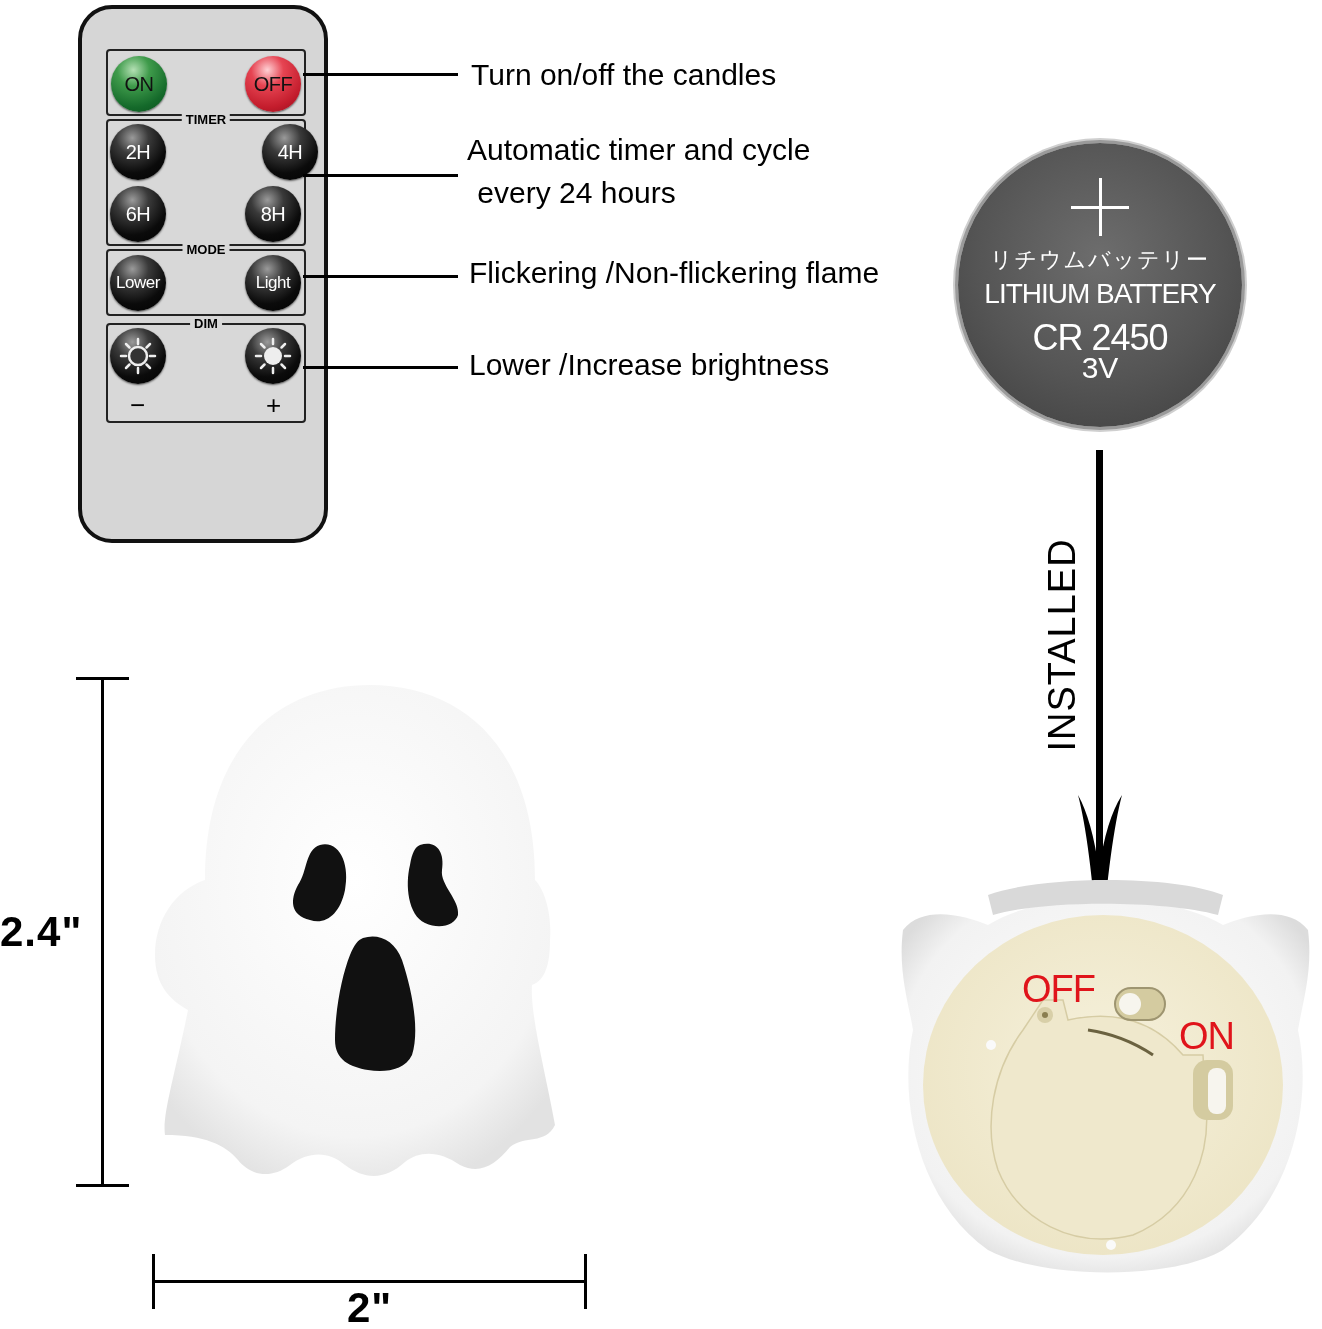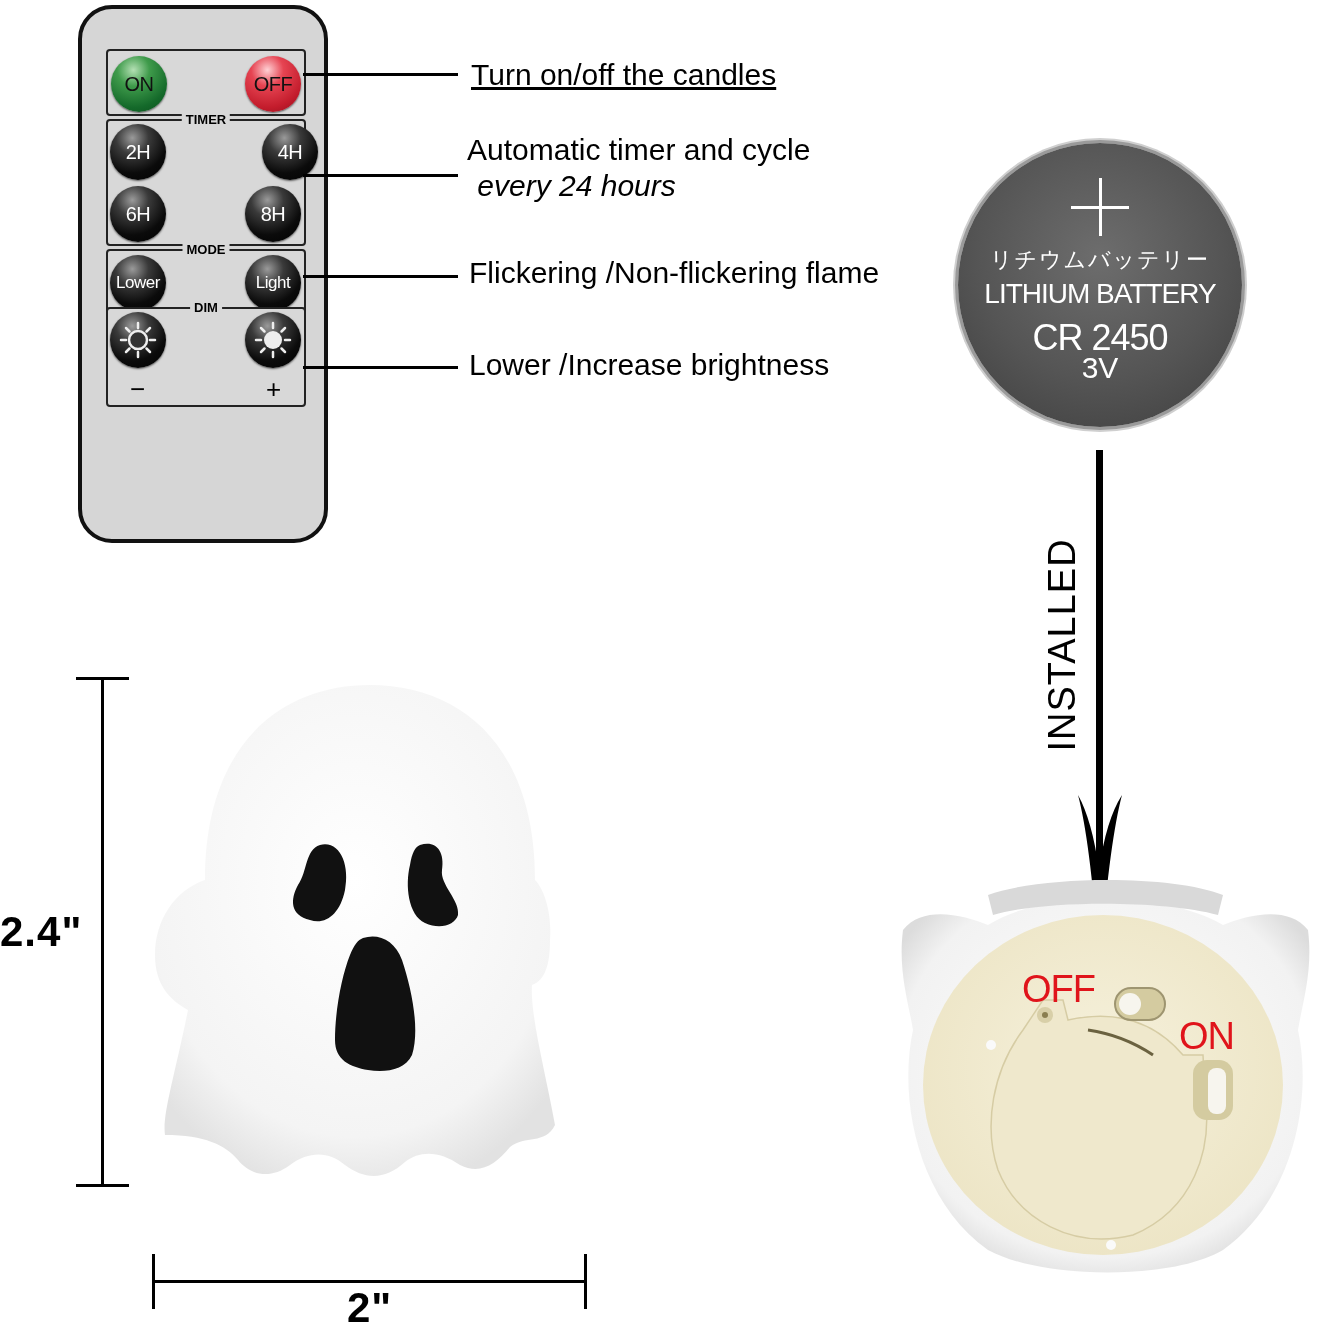--- a/index.html
+++ b/index.html
@@ -61,21 +61,21 @@
     <div class="btn black" style="left:2px; top:65px;">6H</div>
     <div class="btn black" style="left:137px; top:65px;">8H</div>
   </div>
 
   <div class="panel" style="top:240px; height:67px;">
     <span class="panel-label">MODE</span>
     <div class="btn black small-text" style="left:2px; top:4px;">Lower</div>
     <div class="btn black small-text" style="left:137px; top:4px;">Light</div>
   </div>
 
-  <div class="panel" style="top:298px; height:100px;">
+  <div class="panel" style="top:314px; height:100px;">
     <span class="panel-label">DIM</span>
     <div class="btn black" style="left:2px; top:3px;">
       <svg width="40" height="40" viewBox="0 0 40 40">
         <circle cx="20" cy="20" r="9" fill="#333" stroke="#eee" stroke-width="2.5"></circle>
         <g stroke="#eee" stroke-width="2.5" stroke-linecap="round">
           <line x1="20" y1="3" x2="20" y2="8"></line>
             <line x1="20" y1="32" x2="20" y2="37"></line>
           <line x1="3" y1="20" x2="8" y2="20"></line>
             <line x1="32" y1="20" x2="37" y2="20"></line>
           <line x1="8" y1="8" x2="11.5" y2="11.5"></line>
@@ -103,23 +103,23 @@
     <span class="pm" style="left:22px; top:67px;">−</span>
     <span class="pm" style="left:158px; top:67px;">+</span>
   </div>
 </div>
 
 <div class="leader" style="left:303px; top:73px; width:155px;"></div>
 <div class="leader" style="left:303px; top:174px; width:155px;"></div>
 <div class="leader" style="left:303px; top:275px; width:155px;"></div>
 <div class="leader" style="left:303px; top:366px; width:155px;"></div>
 
-<div class="anno" style="left:471px; top:57px;text-decoration:underline;">Turn on/off the candles</div>
+<div class="anno" style="left:471px; top:57px;">Turn on/off the candles</div>
 <div class="anno" style="left:467px; top:132px;">Automatic timer and cycle</div>
-<div class="anno" style="left:469px; top:168px; white-space:pre;font-style:italic;"> every 24 hours</div>
+<div class="anno" style="left:469px; top:175px; white-space:pre;"> every 24 hours</div>
 <div class="anno" style="left:469px; top:255px;">Flickering /Non-flickering flame</div>
 <div class="anno" style="left:469px; top:347px;">Lower /Increase brightness</div>
 
 <div class="abs battery">
   <div class="bat-plus"></div>
   <div class="bat-jp">リチウムバッテリー</div>
   <div class="bat-en">LITHIUM BATTERY</div>
   <div class="bat-model">CR 2450</div>
   <div class="bat-volt">3V</div>
 </div>

